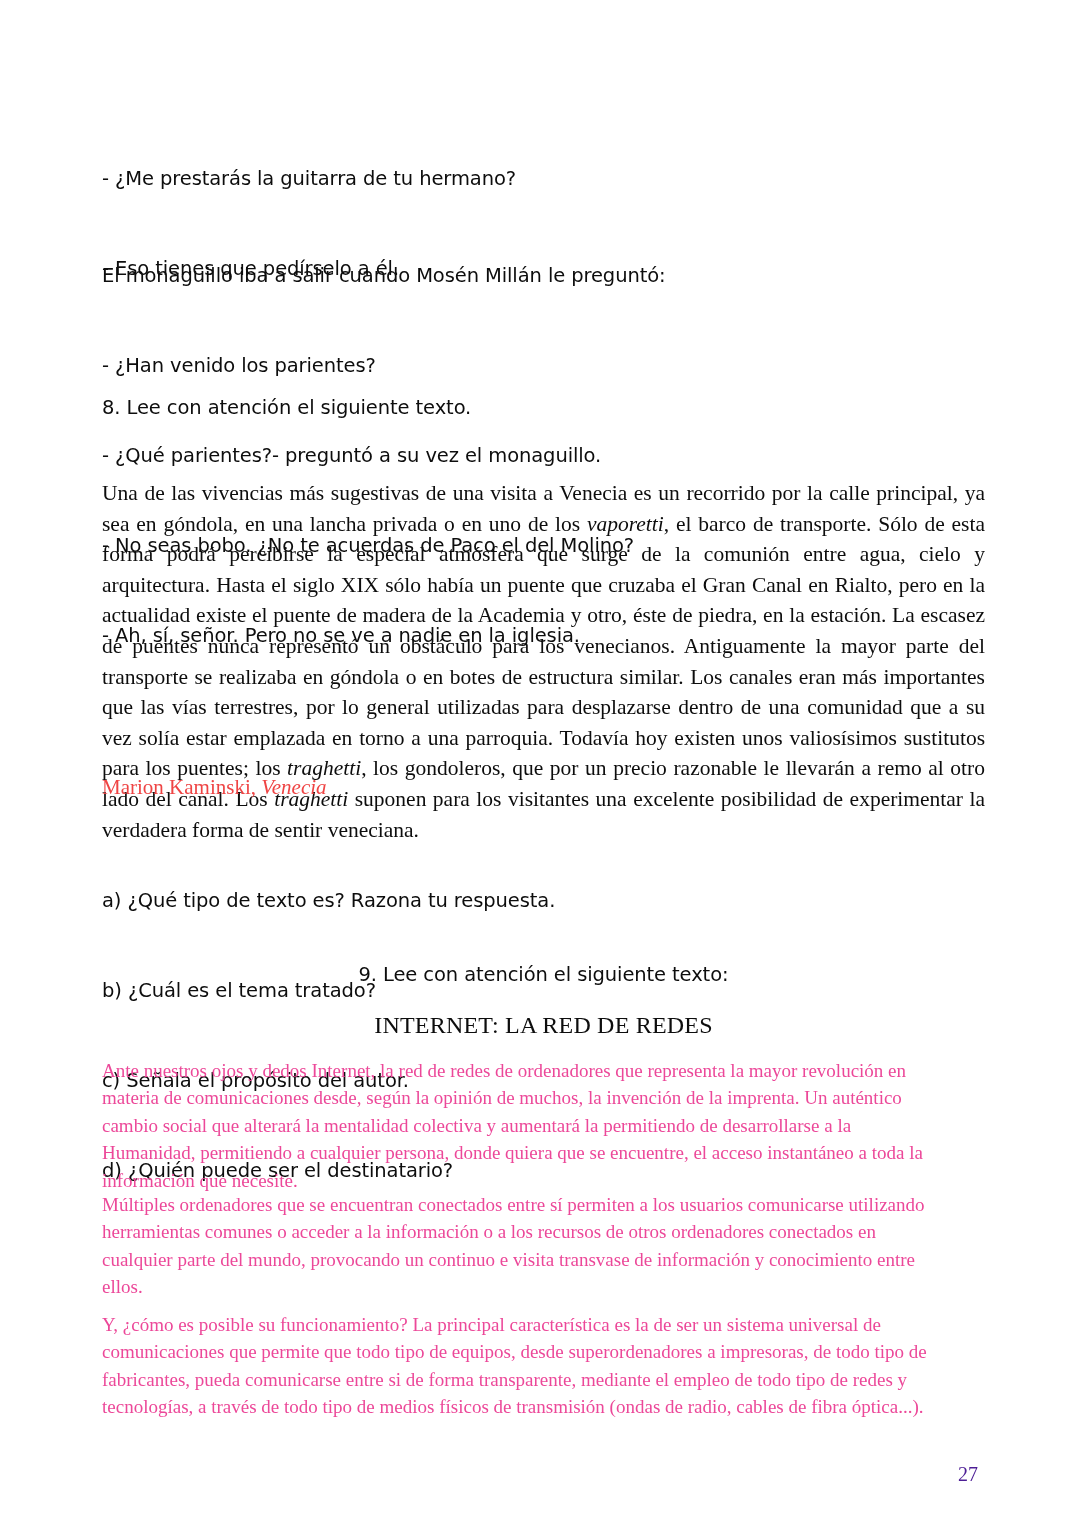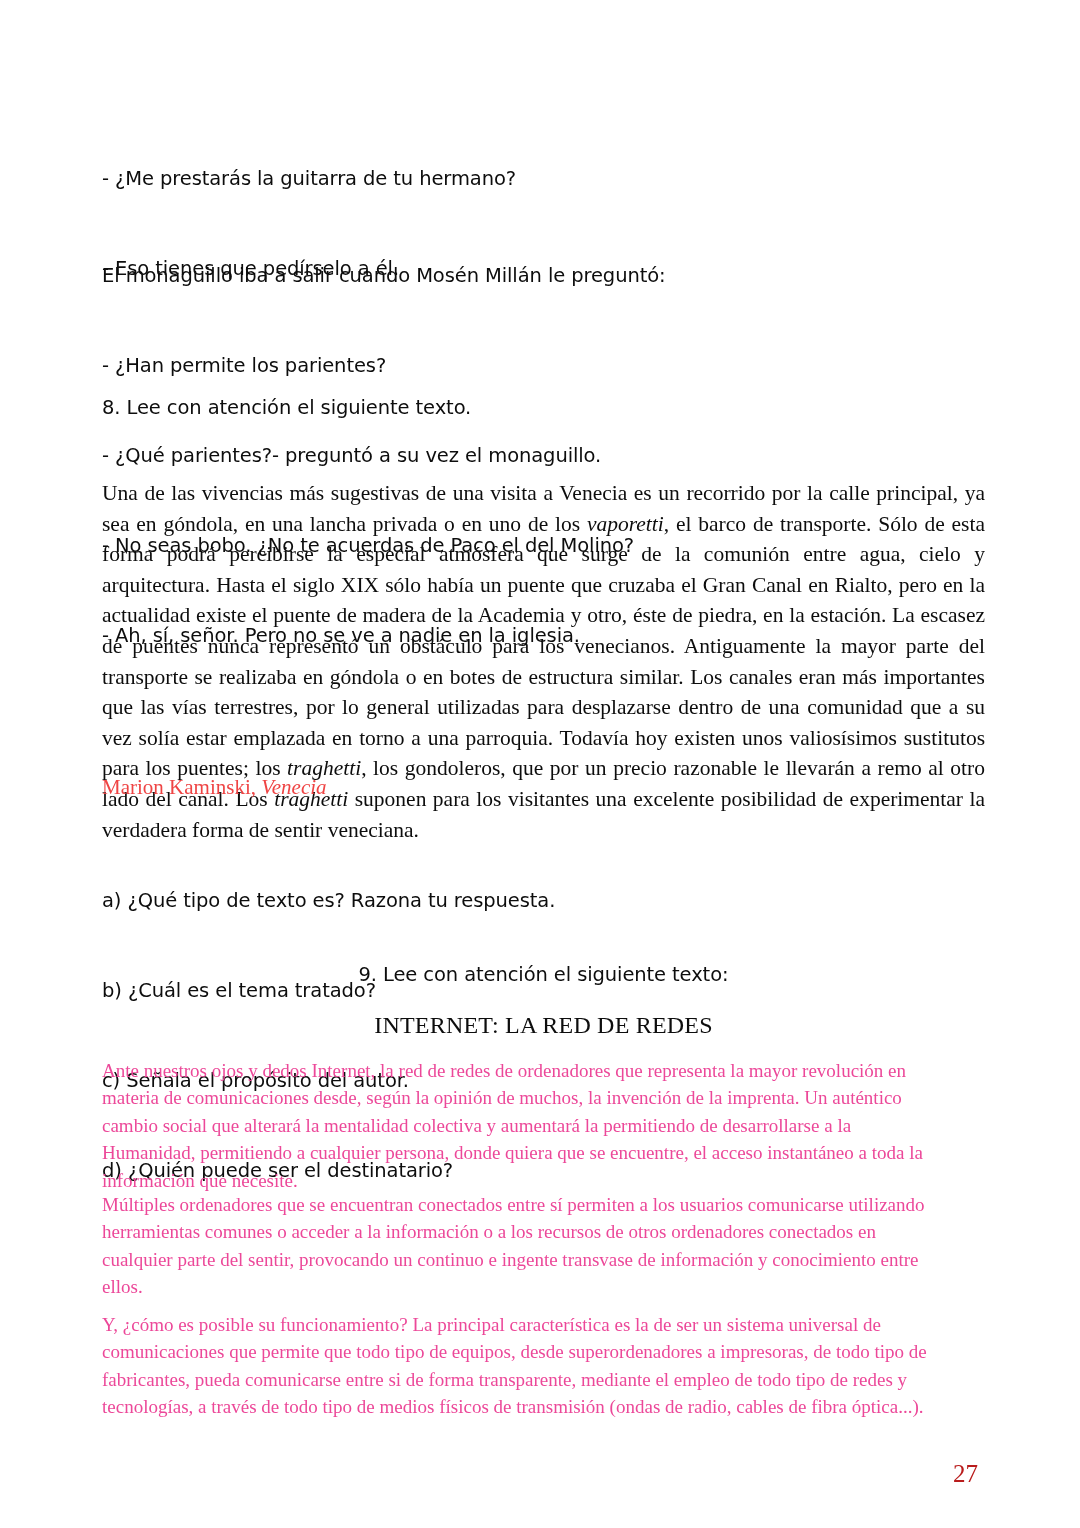--- a/index.html
+++ b/index.html
@@ -88,23 +88,23 @@
     text-align: left;
     color: #ec4899;
   }
   .serif-body .ln { display: block; }
 
   .folio {
     position: absolute;
     right: 78px;
     bottom: 42px;
     font-family: "Liberation Serif", "DejaVu Serif", serif;
-    font-size: 25px;
+    font-size: 20px;
     line-height: 24px;
-    color: #b91c1c;
+    color: #4c1d95;
   }
 
   
   #dialogue-a    { top: 104px; }
   #dialogue-b    { top: 201px; }
   #exercise8-h   { top: 393px; }
   #venecia-text  { top: 448px; }
   #venecia-attr  { top: 773px; }
   #questions-8   { top: 826px; }
   #exercise9-h   { top: 960px; text-align: center; }
@@ -118,21 +118,21 @@
 
 <div class="page">
 
   <div class="col hand" id="dialogue-a">
     <span class="ln">- ¿Me prestarás la guitarra de tu hermano?</span>
     <span class="ln">- Eso tienes que pedírselo a él.</span>
   </div>
 
   <div class="col hand" id="dialogue-b">
     <span class="ln">El monaguillo iba a salir cuando Mosén Millán le preguntó:</span>
-    <span class="ln">- ¿Han permite los parientes?</span>
+    <span class="ln">- ¿Han venido los parientes?</span>
     <span class="ln">- ¿Qué parientes?- preguntó a su vez el monaguillo.</span>
     <span class="ln">- No seas bobo. ¿No te acuerdas de Paco el del Molino?</span>
     <span class="ln">- Ah, sí, señor. Pero no se ve a nadie en la iglesia.</span>
   </div>
 
   <div class="col hand" id="exercise8-h">8. Lee con atención el siguiente texto.</div>
 
   <div class="col serif-just" id="venecia-text"><span>Una de las vivencias más sugestivas de una visita a Venecia es un recorrido por la calle principal, ya sea en góndola, en una lancha privada o en uno de los </span><em>vaporetti</em><span>, el barco de transporte. Sólo de esta forma podrá percibirse la especial atmósfera que surge de la comunión entre agua, cielo y arquitectura. Hasta el siglo XIX sólo había un puente que cruzaba el Gran Canal en Rialto, pero en la actualidad existe el puente de madera de la Academia y otro, éste de piedra, en la estación. La escasez de puentes nunca representó un obstáculo para los venecianos. Antiguamente la mayor parte del transporte se realizaba en góndola o en botes de estructura similar. Los canales eran más importantes que las vías terrestres, por lo general utilizadas para desplazarse dentro de una comunidad que a su vez solía estar emplazada en torno a una parroquia. Todavía hoy existen unos valiosísimos sustitutos para los puentes; los </span><em>traghetti</em><span>, los gondoleros, que por un precio razonable le llevarán a remo al otro lado del canal. Los </span><em>traghetti</em><span> suponen para los visitantes una excelente posibilidad de experimentar la verdadera forma de sentir veneciana.</span></div>
 
   <div class="col attrib" id="venecia-attr"><span>Marion Kaminski, </span><em>Venecia</em></div>
@@ -152,21 +152,21 @@
     <span class="ln">Ante nuestros ojos y dedos Internet, la red de redes de ordenadores que representa la mayor revolución en</span>
     <span class="ln">materia de comunicaciones desde, según la opinión de muchos, la invención de la imprenta. Un auténtico</span>
     <span class="ln">cambio social que alterará la mentalidad colectiva y aumentará la permitiendo de desarrollarse a la</span>
     <span class="ln">Humanidad, permitiendo a cualquier persona, donde quiera que se encuentre, el acceso instantáneo a toda la</span>
     <span class="ln">información que necesite.</span>
   </div>
 
   <div class="col serif-body" id="internet-p2">
     <span class="ln">Múltiples ordenadores que se encuentran conectados entre sí permiten a los usuarios comunicarse utilizando</span>
     <span class="ln">herramientas comunes o acceder a la información o a los recursos de otros ordenadores conectados en</span>
-    <span class="ln">cualquier parte del sentir, provocando un continuo e ingente transvase de información y conocimiento entre</span>
+    <span class="ln">cualquier parte del mundo, provocando un continuo e visita transvase de información y conocimiento entre</span>
     <span class="ln">ellos.</span>
   </div>
 
   <div class="col serif-body" id="internet-p3">
     <span class="ln">Y, ¿cómo es posible su funcionamiento? La principal característica es la de ser un sistema universal de</span>
     <span class="ln">comunicaciones que permite que todo tipo de equipos, desde superordenadores a impresoras, de todo tipo de</span>
     <span class="ln">fabricantes, pueda comunicarse entre si de forma transparente, mediante el empleo de todo tipo de redes y</span>
     <span class="ln">tecnologías, a través de todo tipo de medios físicos de transmisión (ondas de radio, cables de fibra óptica...).</span>
   </div>
 

